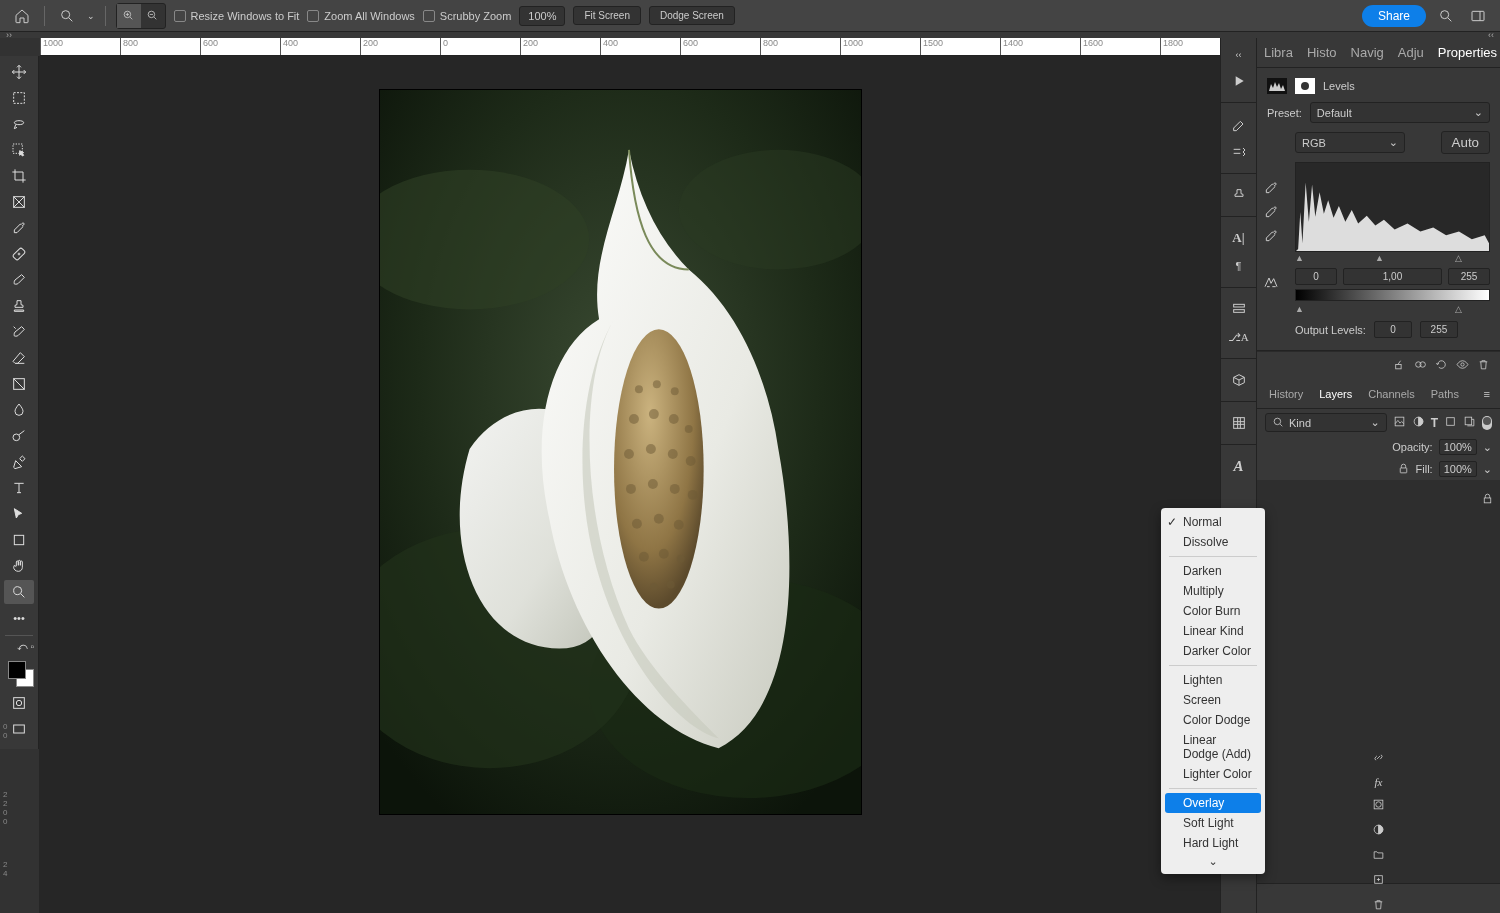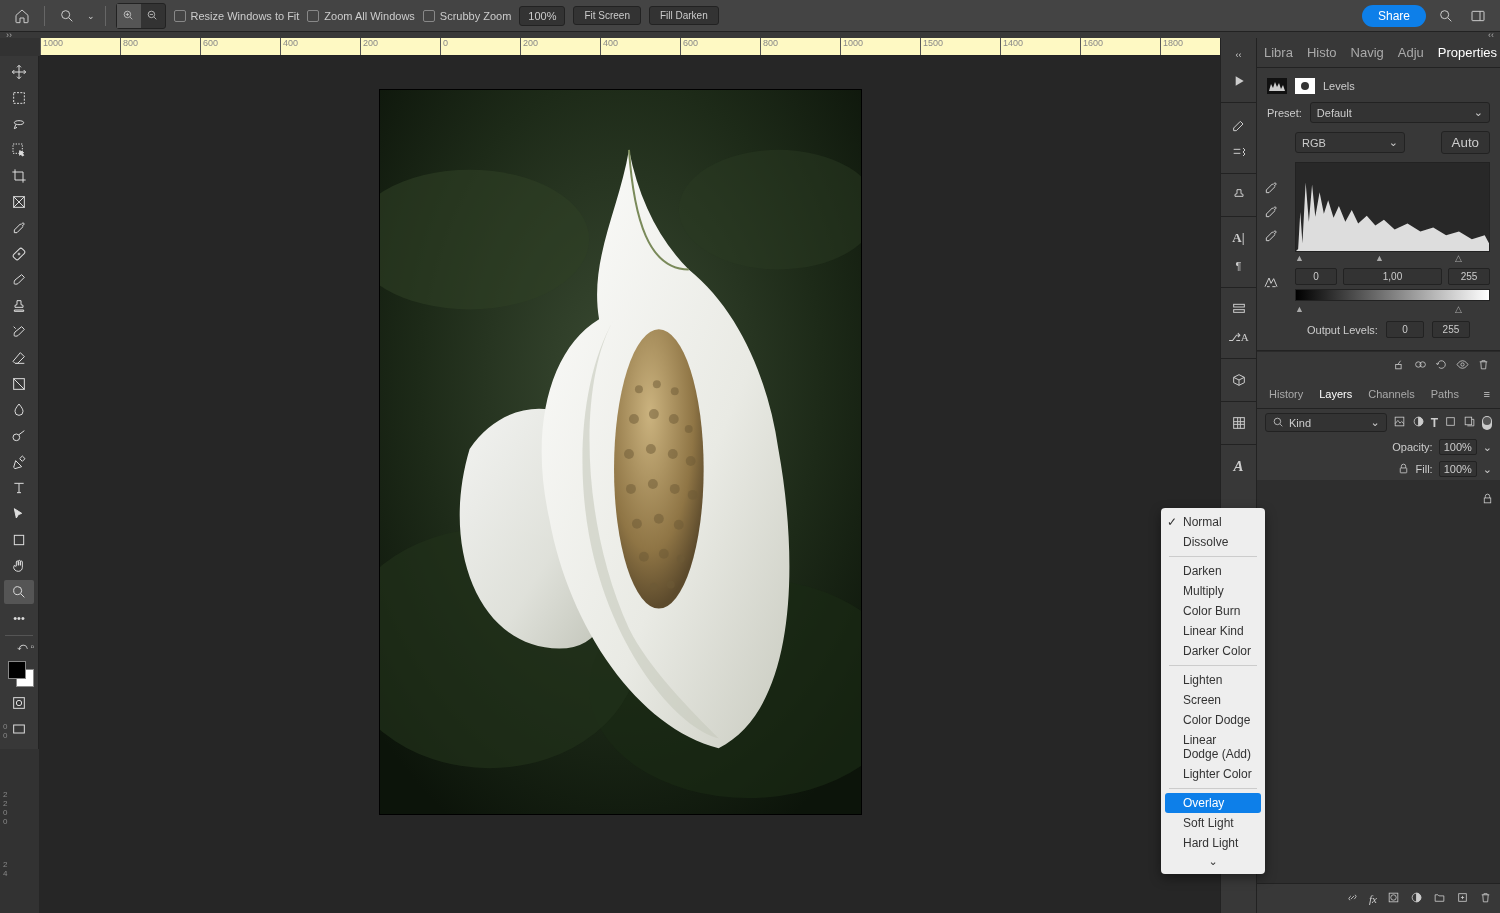--- a/index.html
+++ b/index.html
@@ -17,21 +17,21 @@
 .opt-field { width: 46px; padding: 3px; background: #333; border: 1px solid #222; border-radius: 3px; text-align: center; color: #ccc; }
 .spacer { flex: 1; }
 .share-btn { padding: 4px 16px; background: #0d7fe9; border-radius: 13px; color: #fff; font-size: 12px; cursor: pointer; border:none; }
 
 
 .collapse-row { height: 6px; background: #383838; position: relative; }
 .collapse-row .chevs { position: absolute; top: -2px; font-size: 9px; color: #aaa; }
 .cl { left: 6px; } .cr { right: 6px; }
 
 
-.ruler-area { position: absolute; top: 38px; left: 40px; right: 244px; height: 18px; background: #fef9c3; border-bottom: 1px solid #222; display:flex; overflow: hidden; }
+.ruler-area { position: absolute; top: 38px; left: 40px; right: 244px; height: 18px; background: #ffffff; border-bottom: 1px solid #222; display:flex; overflow: hidden; }
 .ruler-tick { flex: 0 0 auto; font-size: 9px; color: #888; position:relative; width: 80px; text-align: left; padding-left:2px; height:18px; border-left:1px solid #555;}
 
 
 .left-tools { position: absolute; top: 56px; left: 0; width: 39px; background: #383838; border-right: 1px solid #222; padding-top: 4px; display:flex; flex-direction:column; align-items:center; gap:2px; padding-bottom:8px; }
 .tool { width: 30px; height: 24px; display: flex; align-items: center; justify-content: center; border-radius: 2px; cursor: pointer; color: #ddd; position:relative; }
 .tool.active { background: #555; }
 .tool-foot { margin-top: 4px; width:30px; height:30px; }
 .swatch-fg { position:absolute; width:18px; height:18px; background:#000; border:1px solid #888; left:4px; top:2px; }
 .swatch-bg { position:absolute; width:18px; height:18px; background:#fff; border:1px solid #888; left:12px; top:10px; }
 
@@ -58,38 +58,38 @@
 .props-head .thumb { width:20px; height:16px; background:#111; display:flex; align-items:center; justify-content:center;}
 .props-row { display:flex; align-items:center; gap:8px; padding:4px 0; }
 .props-select { flex:1; background:#333; border:1px solid #222; border-radius:3px; padding:3px 6px; font-size:11px; color:#ccc; display:flex; justify-content:space-between; align-items:center;}
 .auto-btn { padding:3px 10px; background:#333; border:1px solid #222; border-radius:3px; color:#ccc; cursor:pointer;}
 .histogram-box { margin:4px 0 0 28px; height:90px; background:#282828; border:1px solid #222; position:relative;}
 .tri-row { display:flex; justify-content:space-between; margin:0 28px 0 28px; font-size:9px; color:#aaa; padding:1px 0;}
 .lvl-inputs { display:flex; gap:6px; margin:4px 0 4px 28px;}
 .lvl-inputs input { width:42px; background:#333; border:1px solid #222; border-radius:2px; color:#ccc; font-size:10px; text-align:center; padding:2px;}
 .lvl-inputs .mid { flex:1; text-align:center;}
 .grad-bar { margin:4px 0 2px 28px; height:12px; background:linear-gradient(to right,#000,#fff); border:1px solid #222;}
-.outlvl { display:flex; align-items:center; gap:8px; margin:6px 0 4px 40px; font-size:11px;}
+.outlvl { display:flex; align-items:center; gap:8px; margin:6px 0 4px 28px; font-size:11px;}
 .outlvl input { width:38px; background:#333; border:1px solid #222; border-radius:2px; color:#ccc; text-align:center; font-size:10px; padding:2px;}
 .eyedrop-col { position:absolute; left:6px; display:flex; flex-direction:column; gap:6px;}
 
 .props-foot { display:flex; gap:8px; justify-content:flex-end; padding:6px 10px; border-top:1px solid #2a2a2a;}
 
 
 .layers-section { flex:1; display:flex; flex-direction:column; min-height:0;text-align:right;}
 .layers-tabs { display:flex; height:30px; border-bottom:1px solid #222; align-items:center; padding:0 4px;}
 .ltab { padding:0 8px; color:#aaa; cursor:pointer; font-size:11px;}
 .ltab.active { color:#fff;}
 .layers-toolbar { display:flex; align-items:center; gap:6px; padding:4px 8px;}
 .kind-sel { flex:1; background:#333; border:1px solid #222; border-radius:3px; padding:2px 6px; display:flex; align-items:center; gap:4px;}
 .layer-controls-row { display:flex; justify-content:flex-end; align-items:center; gap:6px; padding:3px 8px; font-size:11px;}
 .val-box { background:#333; border:1px solid #222; border-radius:2px; padding:1px 4px;}
 .layers-list { flex:1; overflow:auto; background:#2e2e2e; }
 .layer-row { display:flex; align-items:center; height:38px; padding:0 6px; gap:6px; background:#3d5a93; color:#fff;}
-.layers-footer { height:30px; border-top:1px solid #222; display:flex; align-items:center; justify-content:flex-end; gap:10px; padding:0 8px;}
+.layers-footer { height:30px; border-top:1px solid #222; display:flex; align-items:center; justify-content:flex-end; gap:10px; padding:0 8px;flex-direction:column;}
 
 
 .blend-dropdown { position:absolute; left:0; top:0; width:104px; background:#eee; color:#333; border-radius:4px; box-shadow:0 4px 12px rgba(0,0,0,.4); padding:4px 0; z-index:100; font-size:12px;}
 .blend-item { padding:3px 12px 3px 22px; cursor:pointer; position:relative;}
 .blend-item.checked::before { content:'✓'; position:absolute; left:6px;}
 .blend-item.selected { background:#0d7fe9; color:#fff; border-radius:3px; margin:0 4px; padding-left:18px;}
 .blend-sep { height:1px; background:#ccc; margin:4px 8px;}
 .blend-more { text-align:center; padding:2px; font-size:11px;}
 
 .icon-svg { width:16px; height:16px; fill:none; stroke:currentColor; stroke-width:1.5; }
@@ -134,21 +134,21 @@
   <label class="checkbox-row">
       <span class="checkbox-box"></span>
       <span>Zoom All Windows</span>
     </label>
   <label class="checkbox-row">
       <span class="checkbox-box"></span>
       <span>Scrubby Zoom</span>
     </label>
   <div class="opt-field">100%</div>
   <button class="opt-btn">Fit Screen</button>
-  <button class="opt-btn">Fill Darken</button>
+  <button class="opt-btn">Dodge Screen</button>
   <div class="spacer"></div>
   <button class="share-btn">Share</button>
   <div class="opt-icon">
       <svg class="icon-svg" viewBox="0 0 24 24">
         <circle cx="10" cy="10" r="6"></circle>
         <path d="M15 15l5 5"></path>
       </svg>
     </div>
   <div class="opt-icon">
       <svg class="icon-svg" viewBox="0 0 24 24">

